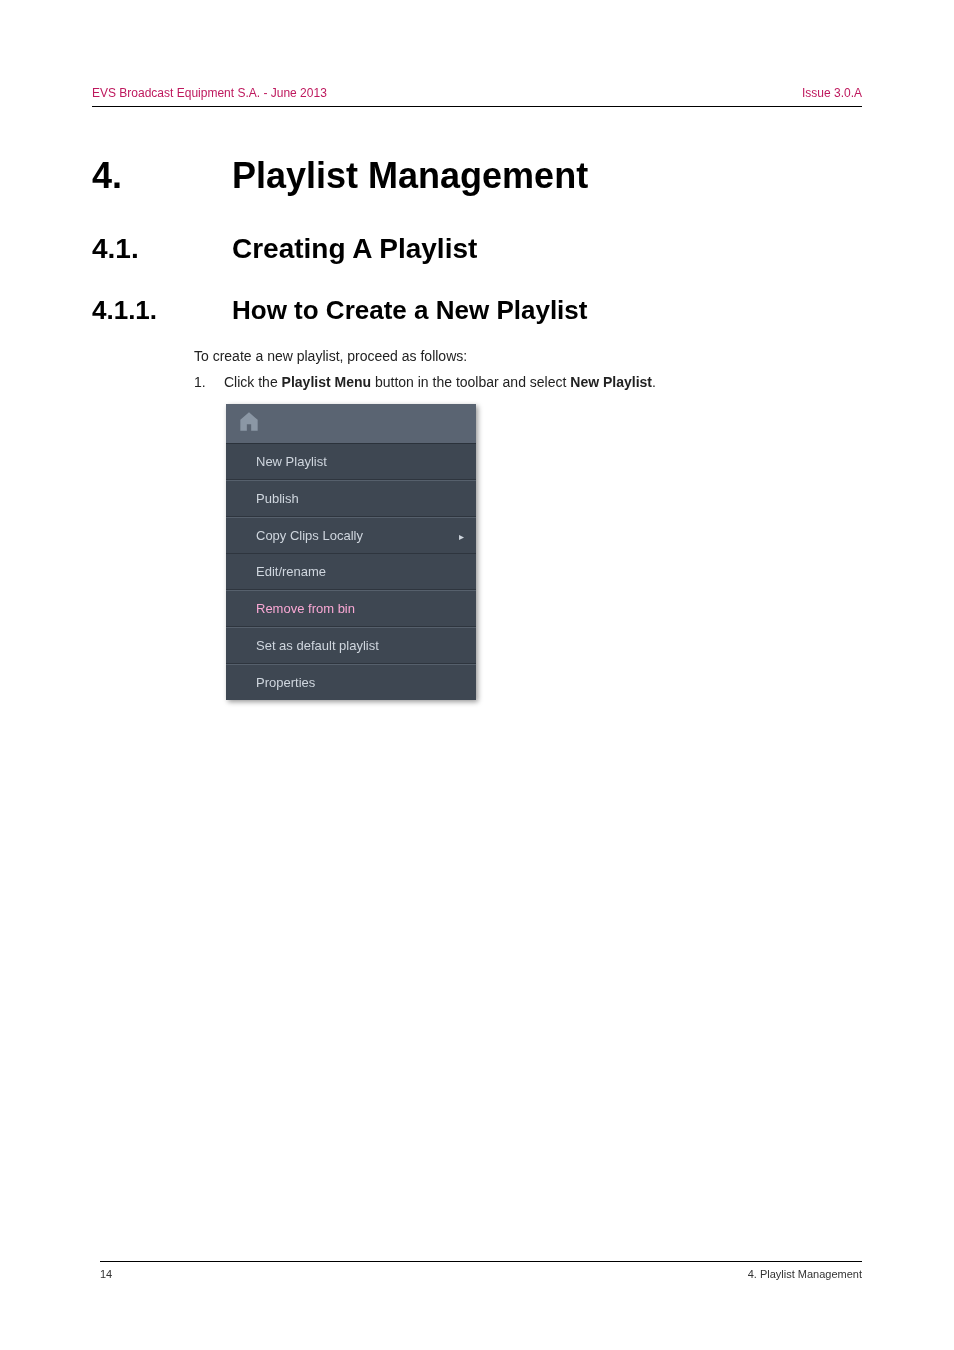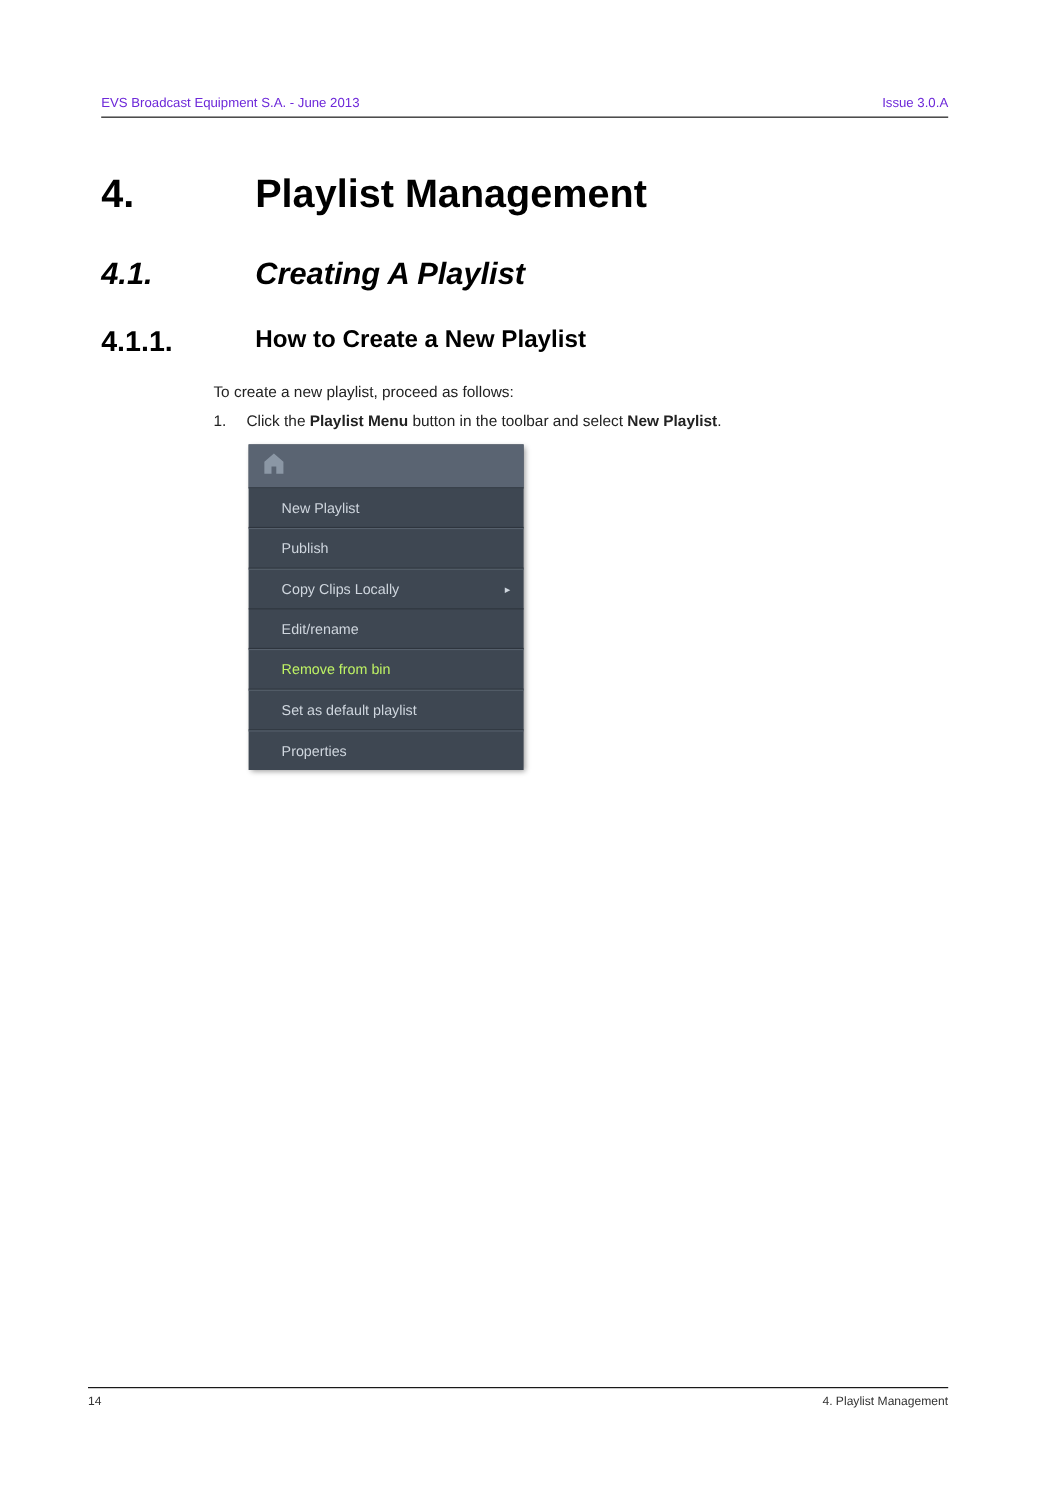--- a/index.html
+++ b/index.html
@@ -11,34 +11,34 @@
     position: relative;
   }
   .page {
     padding: 86px 92px 0 92px;
   }
   .header-row {
     display: flex;
     justify-content: space-between;
     align-items: baseline;
     font-size: 12px;
-    color: #6d28d9;
+    color: #be185d;
     padding-bottom: 6px;
     border-bottom: 1px solid #000;
     margin-bottom: 48px;
   }
   .h1-row { display: flex; gap: 48px; margin-bottom: 36px; }
   .h1-num { font-size: 36px; font-weight: 700; width: 92px; }
   .h1-text { font-size: 36px; font-weight: 700; }
-  .h2-row { display: flex; gap: 48px; margin-bottom: 30px; font-style: italic; }
+  .h2-row { display: flex; gap: 48px; margin-bottom: 30px; }
   .h2-num { font-size: 28px; font-weight: 700; width: 92px; }
   .h2-text { font-size: 28px; font-weight: 700; }
   .h3-row { display: flex; gap: 48px; margin-bottom: 22px; }
   .h3-num { font-size: 26px; font-weight: 700; width: 92px; }
-  .h3-text { font-size: 22px; font-weight: 700; }
+  .h3-text { font-size: 26px; font-weight: 700; }
   .body-block { margin-left: 102px; font-size: 14px; color: #222; }
   .body-para { margin-bottom: 10px; }
   .step-row { display: flex; gap: 14px; margin-bottom: 14px; }
   .step-num { width: 16px; }
   .step-text { flex: 1; }
 
   
   .menu {
     margin-left: 32px;
     width: 250px;
@@ -62,27 +62,27 @@
   }
   .menu-item.arrow::after {
     content: "▸";
     position: absolute;
     right: 12px;
     top: 50%;
     transform: translateY(-50%);
     font-size: 10px;
     color: #cfd6de;
   }
-  .menu-item.disabled { color: #bef264; }
+  .menu-item.disabled { color: #f9a8d4; }
   .menu-item:last-child { border-bottom: none; }
   .menu-group-sep { border-top: 1px solid #56606c; }
 
   .footer-row {
     position: absolute;
-    left: 80px; right: 92px; bottom: 70px;
+    left: 100px; right: 92px; bottom: 70px;
     display: flex;
     justify-content: space-between;
     font-size: 11px;
     color: #333;
     border-top: 1px solid #000;
     padding-top: 6px;
   }
 </style>
 </head>
 <body>

